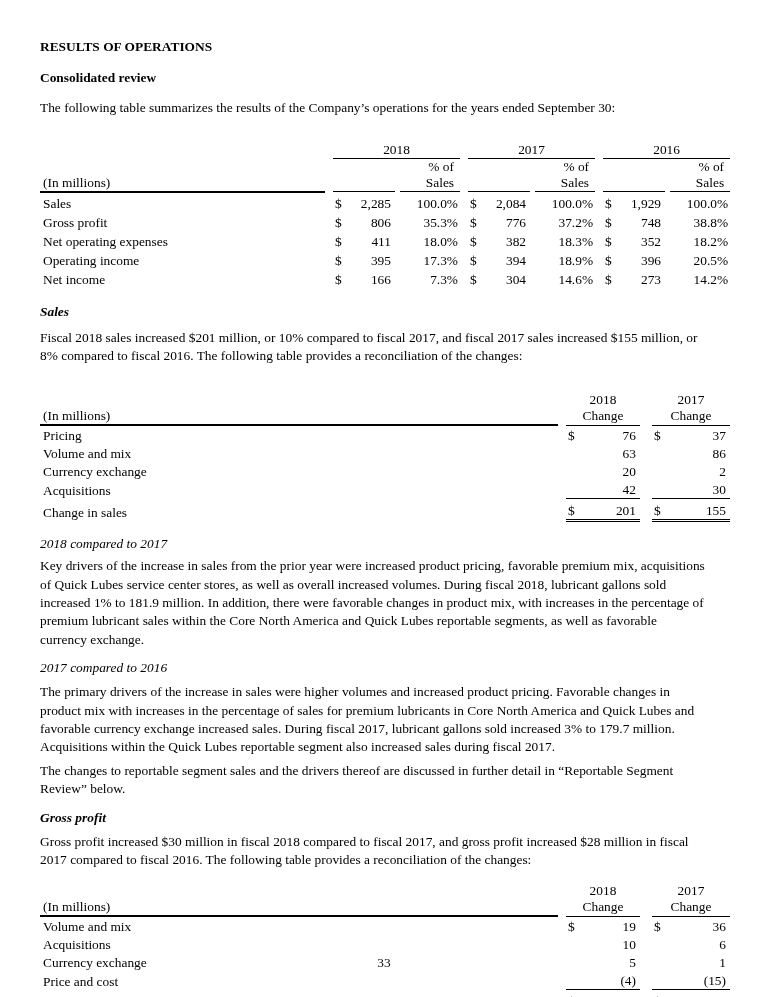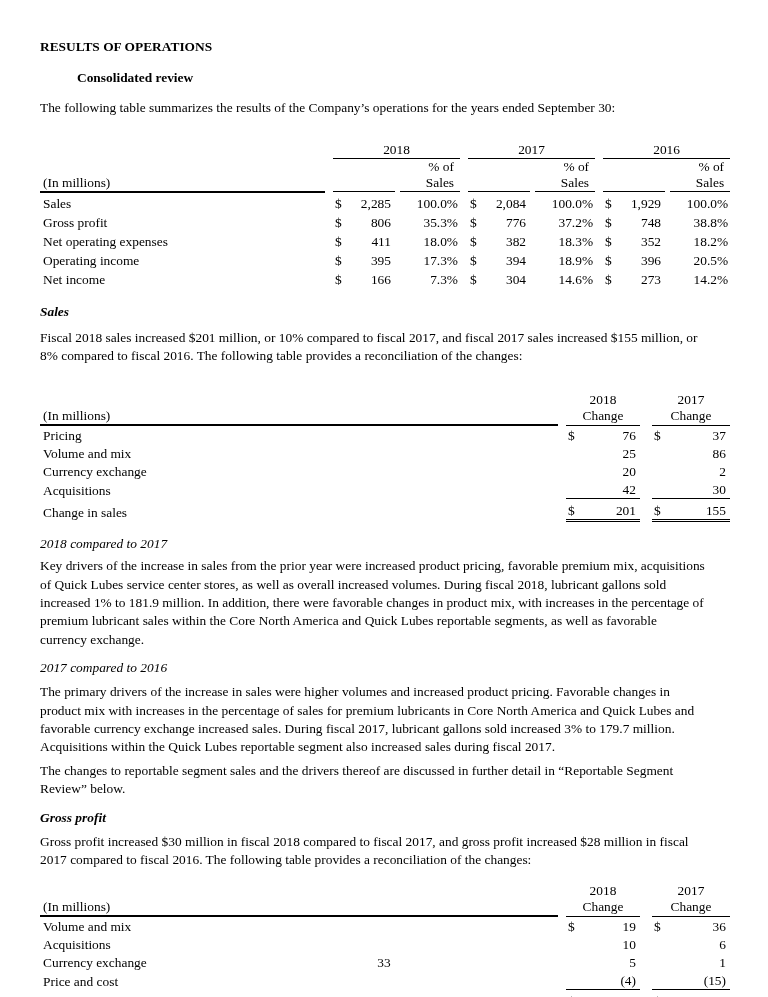--- a/index.html
+++ b/index.html
@@ -4,21 +4,21 @@
 <style>
   html,body{margin:0;padding:0;}
   body{
     width:768px;height:997px;background:#ffffff;color:#000;
     font-family:"Liberation Serif","DejaVu Serif",serif;
     font-size:13.4px;position:relative;overflow:hidden;
   }
   .page{position:absolute;inset:0;padding:38px 61px 0 40px;box-sizing:border-box;}
   p{margin:0;line-height:18.4px;}
   .title{font-weight:bold;line-height:18px;}
-  .sub{font-weight:bold;line-height:18px;margin-top:13px;margin-left:37px;}
+  .sub{font-weight:bold;line-height:18px;margin-top:13px;}
   .intro{margin-top:12px;}
   .h-bi{font-weight:bold;font-style:italic;line-height:18px;}
   .h-i{font-style:italic;line-height:18px;}
   .sales-h{margin-top:15px;}
   .sales-p{margin-top:8px;}
   .cmp18-h{margin-top:13px;}
   .cmp18-p{margin-top:4px;}
   .cmp17-h{margin-top:10px;}
   .cmp17-p{margin-top:6px;}
   .note-p{margin-top:5px;}
@@ -230,21 +230,21 @@
       <td class="d">$</td>
       <td class="num">76</td>
       <td class="gap"></td>
       <td class="d">$</td>
       <td class="num">37</td>
     </tr>
     <tr class="dr">
       <td class="lbl">Volume and mix</td>
       <td class="gap"></td>
       <td class="d"></td>
-      <td class="num">25</td>
+      <td class="num">63</td>
       <td class="gap"></td>
       <td class="d"></td>
       <td class="num">86</td>
     </tr>
     <tr class="dr">
       <td class="lbl">Currency exchange</td>
       <td class="gap"></td>
       <td class="d"></td>
       <td class="num">20</td>
       <td class="gap"></td>

